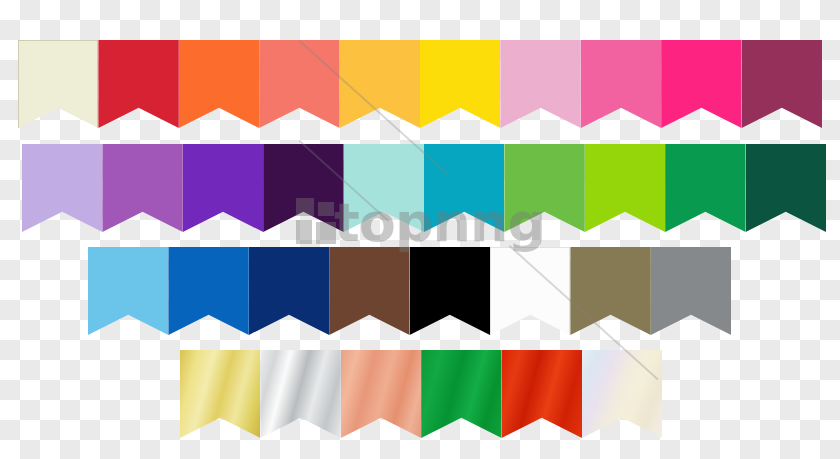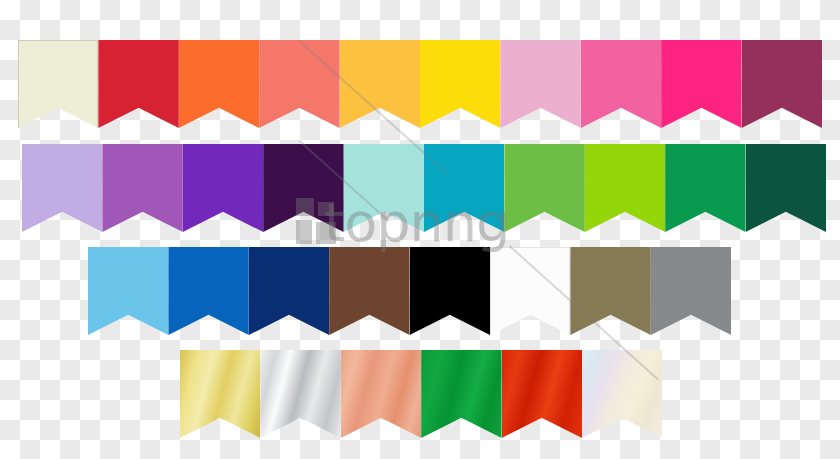--- a/index.html
+++ b/index.html
@@ -29,24 +29,24 @@
   
   #watermark {
     position: absolute;
     left: 0; top: 0;
     width: 840px; height: 459px;
     pointer-events: none;
     z-index: 40;
   }
   .wm-text {
     position: absolute;
-    left: 324px;
+    left: 334px;
     top: 196px;
     font-size: 54px;
-    font-weight: normal;
+    font-weight: bold;
     letter-spacing: -1px;
     color: rgba(120,120,120,0.40);
     font-family: "DejaVu Sans", sans-serif;
     line-height: 1;
   }
   .wm-logo {
     position: absolute;
     left: 296px;
     top: 198px;
     width: 42px;

